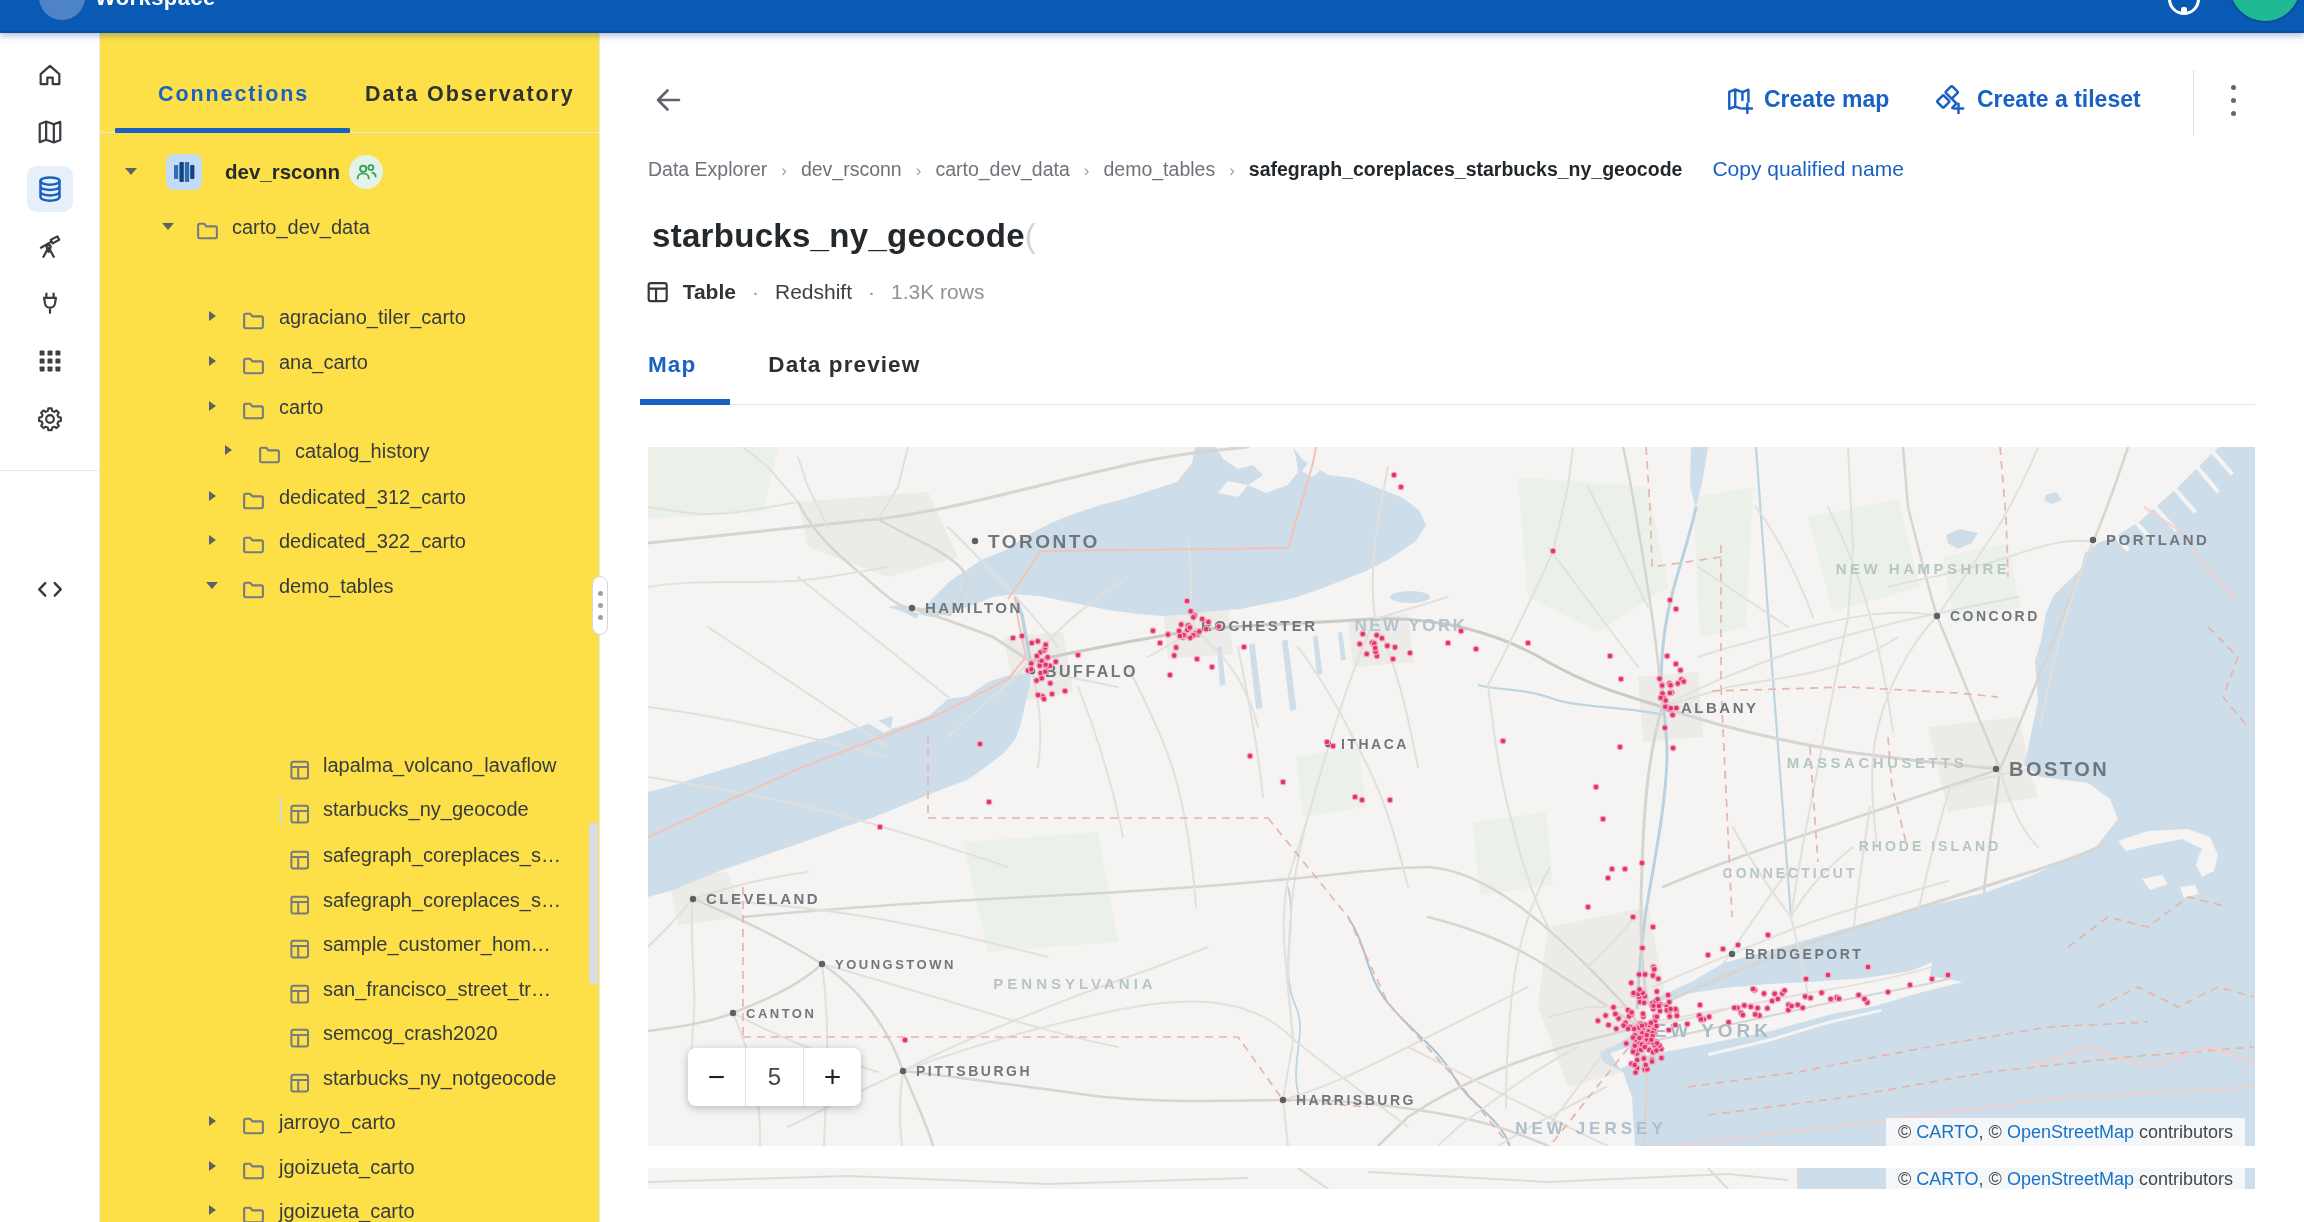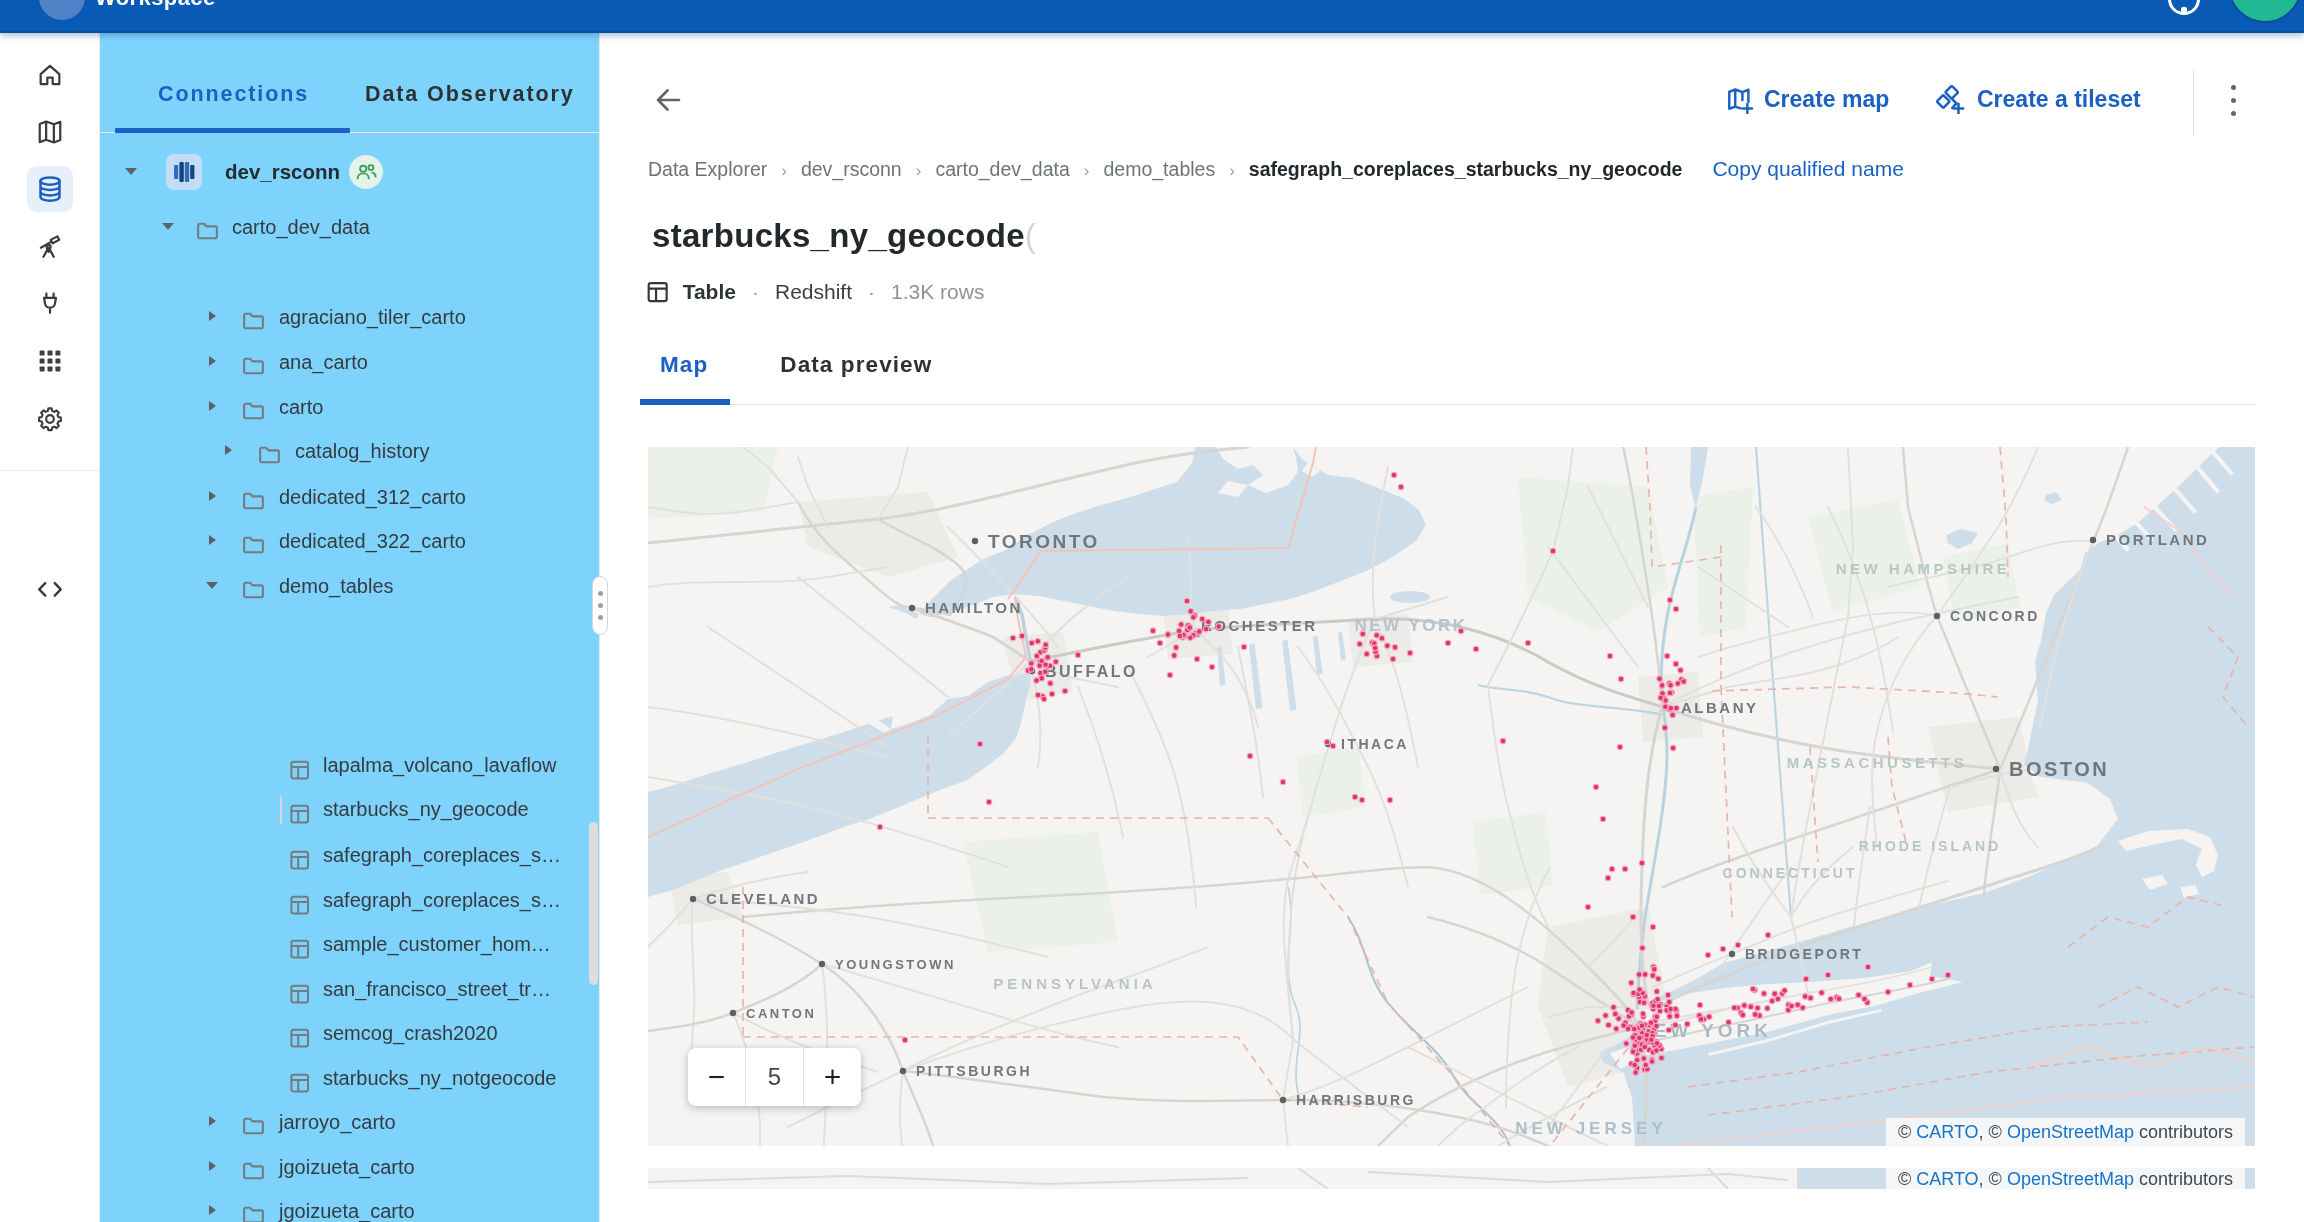--- a/index.html
+++ b/index.html
@@ -9,21 +9,21 @@
 #topbar .logo{position:absolute;left:39px;top:-26px;width:46px;height:46px;border-radius:50%;background:#4f83c8}
 #topbar .wsname{position:absolute;left:95px;top:-15px;color:#fff;font-size:22px;font-weight:700;letter-spacing:.4px}
 #topbar .help{position:absolute;left:2168px;top:-17px;width:32px;height:32px;border-radius:50%;border:3px solid #fff}
 #topbar .helpdot{position:absolute;left:2181px;top:7px;width:6px;height:6px;background:#fff;border-radius:2px}
 #topbar .avatar{position:absolute;left:2228px;top:-51px;width:74px;height:74px;border-radius:50%;
  background:#21b894;border:2px solid #0b4e9b;color:#fff;font-size:22px;font-weight:700;text-align:center;line-height:82px}
 #sidebar{position:absolute;left:0;top:33px;width:100px;height:1189px;background:#fff;border-right:1px solid #ececec;z-index:10}
 #sidebar .ic{position:absolute;left:36px;width:28px;height:28px}
 #sidebar .dbbg{position:absolute;left:27px;top:133px;width:46px;height:46px;background:#e7effa;border-radius:10px}
 #sidebar .div{position:absolute;left:0;top:437px;width:100px;height:1px;background:#e9e9e9}
-#panel{position:absolute;left:100px;top:33px;width:500px;height:1189px;background:#7dd3fc;border-right:1px solid #e7e9ea;z-index:9;overflow:hidden}
+#panel{position:absolute;left:100px;top:33px;width:500px;height:1189px;background:#fde047;border-right:1px solid #e7e9ea;z-index:9;overflow:hidden}
 .tab1{position:absolute;top:49px;font-size:21.5px;font-weight:700;letter-spacing:1.9px}
 #panel .tabline{position:absolute;left:0;top:99px;width:500px;height:1px;background:#e4e6e7}
 #panel .tabsel{position:absolute;left:15px;top:95px;width:235px;height:5px;background:#1a61c3;border-radius:1px}
 .trow{position:absolute;height:30px;line-height:30px;font-size:20px;color:#363b41;white-space:nowrap}
 .trow svg{vertical-align:middle}
 .caret{position:absolute;top:10px;width:0;height:0}
 .cdown{border-left:6px solid transparent;border-right:6px solid transparent;border-top:7px solid #5d6266}
 .cright{border-top:5.5px solid transparent;border-bottom:5.5px solid transparent;border-left:7px solid #5d6266}
 .ticon{position:absolute;top:3px}
 .tlabel{position:absolute;top:0}
@@ -295,21 +295,21 @@
  <span class="abs" style="left:1630px;top:65px;width:5px;height:5px;border-radius:50%;background:#62676b"></span>
  <span class="abs" style="left:1630px;top:78px;width:5px;height:5px;border-radius:50%;background:#62676b"></span>
 
  <div id="crumbs">Data Explorer<span class="sep">›</span>dev_rsconn<span class="sep">›</span>carto_dev_data<span class="sep">›</span>demo_tables<span class="sep">›</span><b>safegraph_coreplaces_starbucks_ny_geocode</b><span class="copy">Copy qualified name</span></div>
  <div id="title">starbucks_ny_geocode<span class="ghost">(</span></div>
  <div id="meta"><span style="position:relative;top:6px"><svg width="26" height="26" viewBox="0 0 24 24" fill="none">
           <rect x="3.4" y="3.8" width="16.6" height="16.6" rx="2" stroke="#34383c" stroke-width="2" fill="none"></rect>
           <path d="M3.4 8.9 H20 M10.2 8.9 V20.4" stroke="#34383c" stroke-width="2"></path>
         </svg></span>&nbsp;&nbsp;<b>Table</b><span class="dot">·</span>Redshift<span class="dot">·</span><span class="gray">1.3K rows</span></div>
 
- <div id="tabs2"><span class="t2 blue" style="margin-left:12px">Map</span><span class="t2 dark">Data preview</span></div>
+ <div id="tabs2"><span class="t2 blue" style="margin-left:0">Map</span><span class="t2 dark">Data preview</span></div>
  <div id="tabline2"></div>
  <div id="tabsel2"></div>
 
  <div id="mapwrap">
   <svg id="mapsvg" width="1607" height="699" viewBox="0 0 1607 699" font-family="Liberation Sans,sans-serif">
         <rect width="1607" height="699" fill="#f5f4f2"></rect>
         <g fill="#ebf1e9">
           <path d="M870 30 L1000 40 L1020 140 L950 185 L880 150 Z"></path>
           <path d="M1045 50 L1105 40 L1098 180 L1052 190 Z"></path>
           <path d="M825 375 L898 365 L905 438 L832 448 Z"></path>

